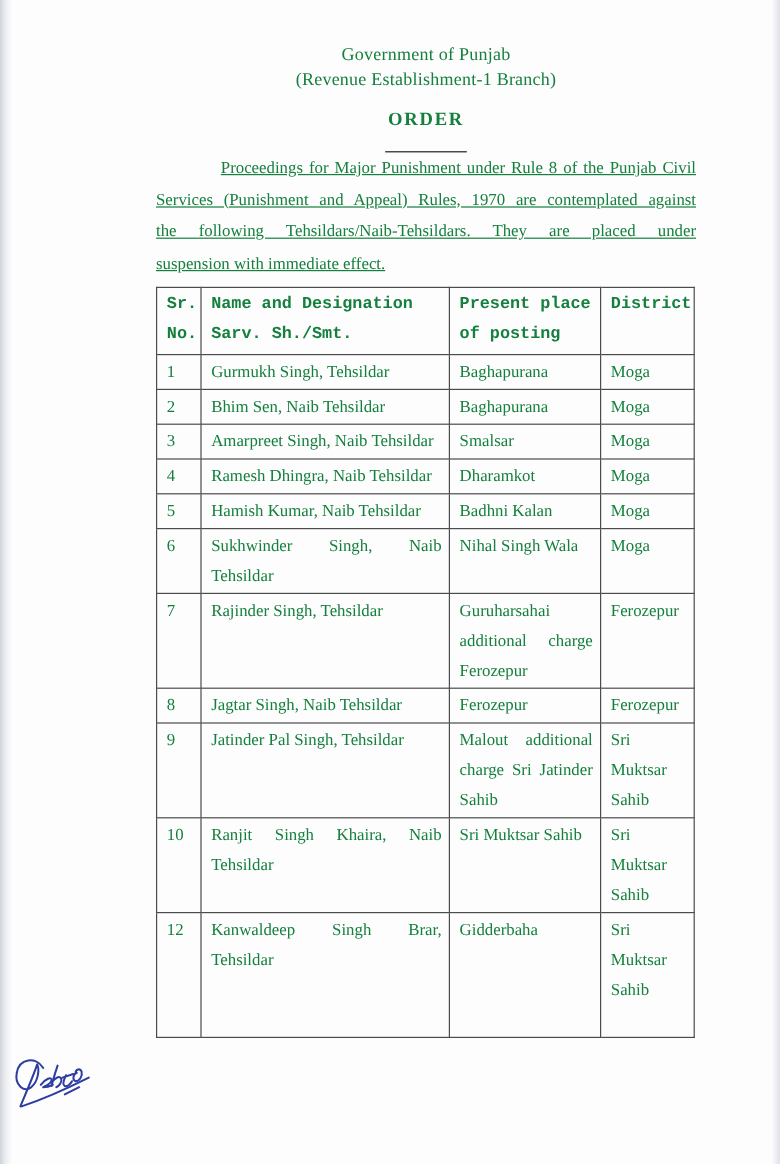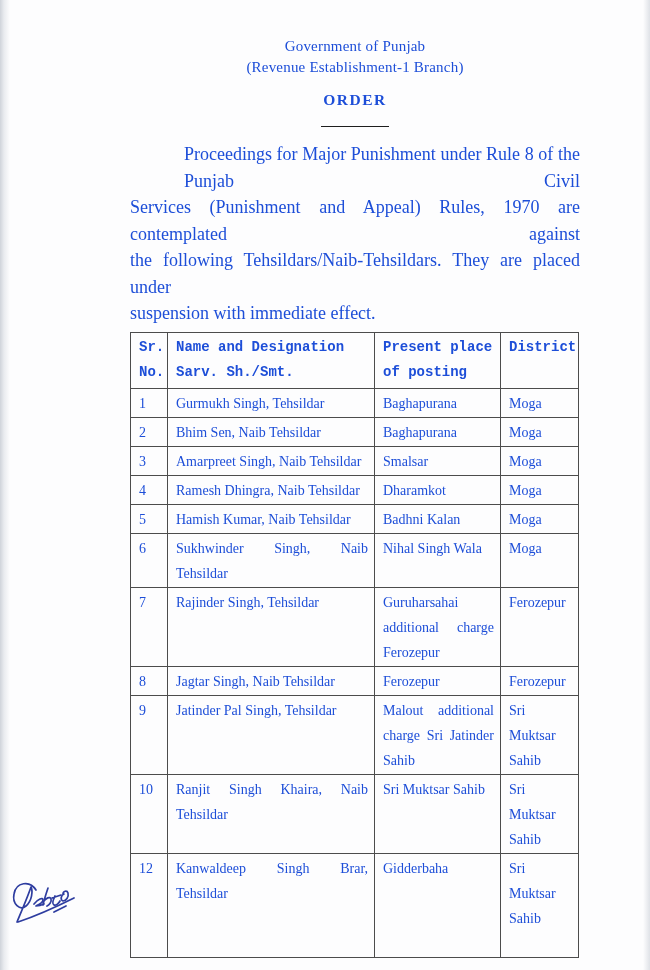--- a/index.html
+++ b/index.html
@@ -7,21 +7,21 @@
     padding: 0;
     background: #ffffff;
   }
   .page {
     position: relative;
     width: 650px;
     height: 970px;
     background: #fdfdfe;
     overflow: hidden;
     font-family: "Liberation Serif", serif;
-    color: #1d4ed8;
+    color: #15803d;
   }
   
   .edge-left {
     position: absolute; left: 0; top: 0; bottom: 0; width: 10px;
     background: linear-gradient(to right, #cfd3da 0%, #e9ebef 40%, rgba(255,255,255,0) 100%);
     pointer-events: none;
   }
   .edge-right {
     position: absolute; right: 0; top: 0; bottom: 0; width: 7px;
     background: linear-gradient(to left, #dfe2e7 0%, rgba(255,255,255,0) 100%);
@@ -50,24 +50,25 @@
   .order-title {
     display: inline-block;
     font-weight: bold;
     font-size: 15.5px;
     letter-spacing: 1.5px;
     border-bottom: 1.6px solid #1e1e1e;
     padding: 0 2px 17px 2px;
   }
 
   .body-para {
-    margin-top: 14px;
-    font-size: 18px;
+    margin-top: 1px;
+    font-size: 14px;
     line-height: 26.5px;
     width: 450px;
+    text-decoration: underline;
   }
   .para-line {
     display: block;
     text-align: justify;
     text-align-last: justify;
   }
   .para-line.first { padding-left: 54px; }
   .para-line.last { text-align-last: left; }
 
   table.order-table {

